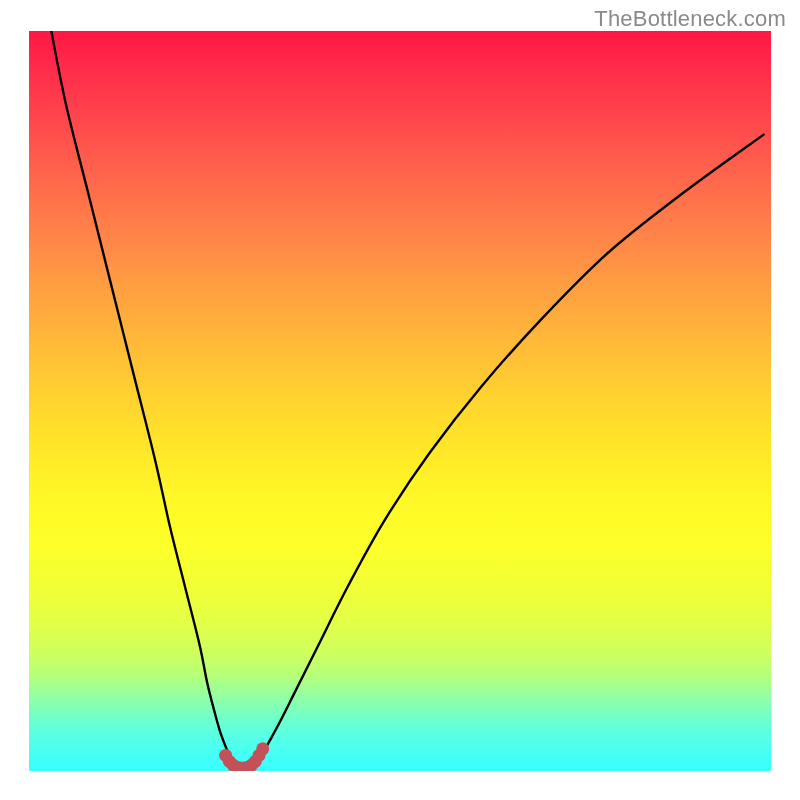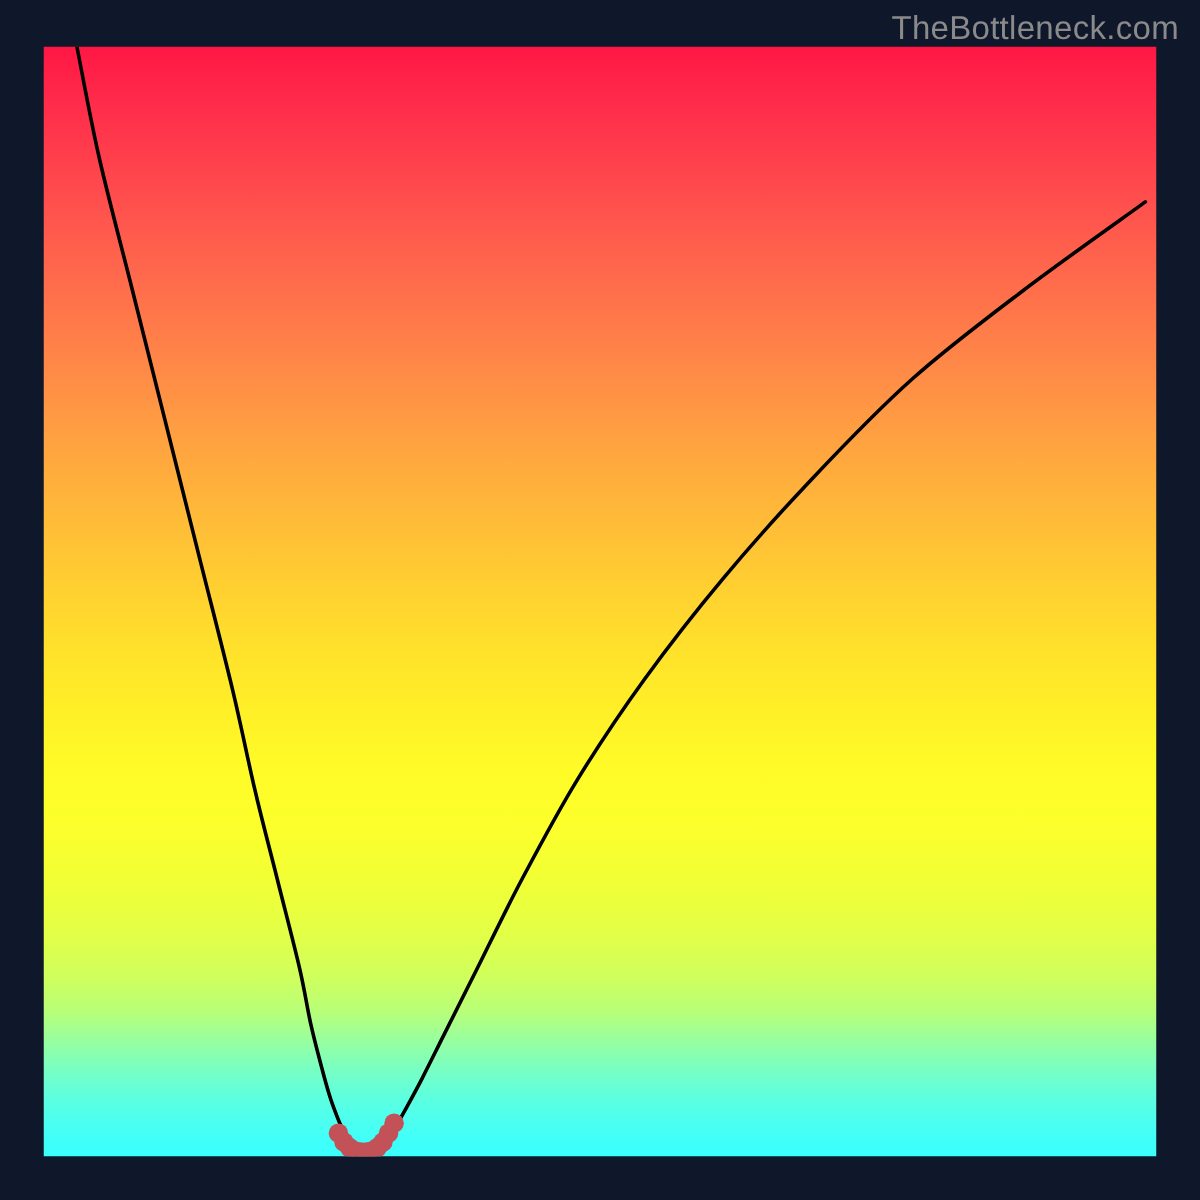--- a/index.html
+++ b/index.html
@@ -10,21 +10,21 @@
     background: #000;
     overflow: hidden;
     font-family: Arial, Helvetica, sans-serif;
   }
   .frame {
     position: absolute;
     left: 0;
     top: 0;
     width: 800px;
     height: 800px;
-    background: #0f172a;
+    background: #ffffff;
   }
   .plot {
     position: absolute;
     left: 29px;
     top: 31px;
     width: 742px;
     height: 740px;
     overflow: hidden;
   }
   .gradient {

